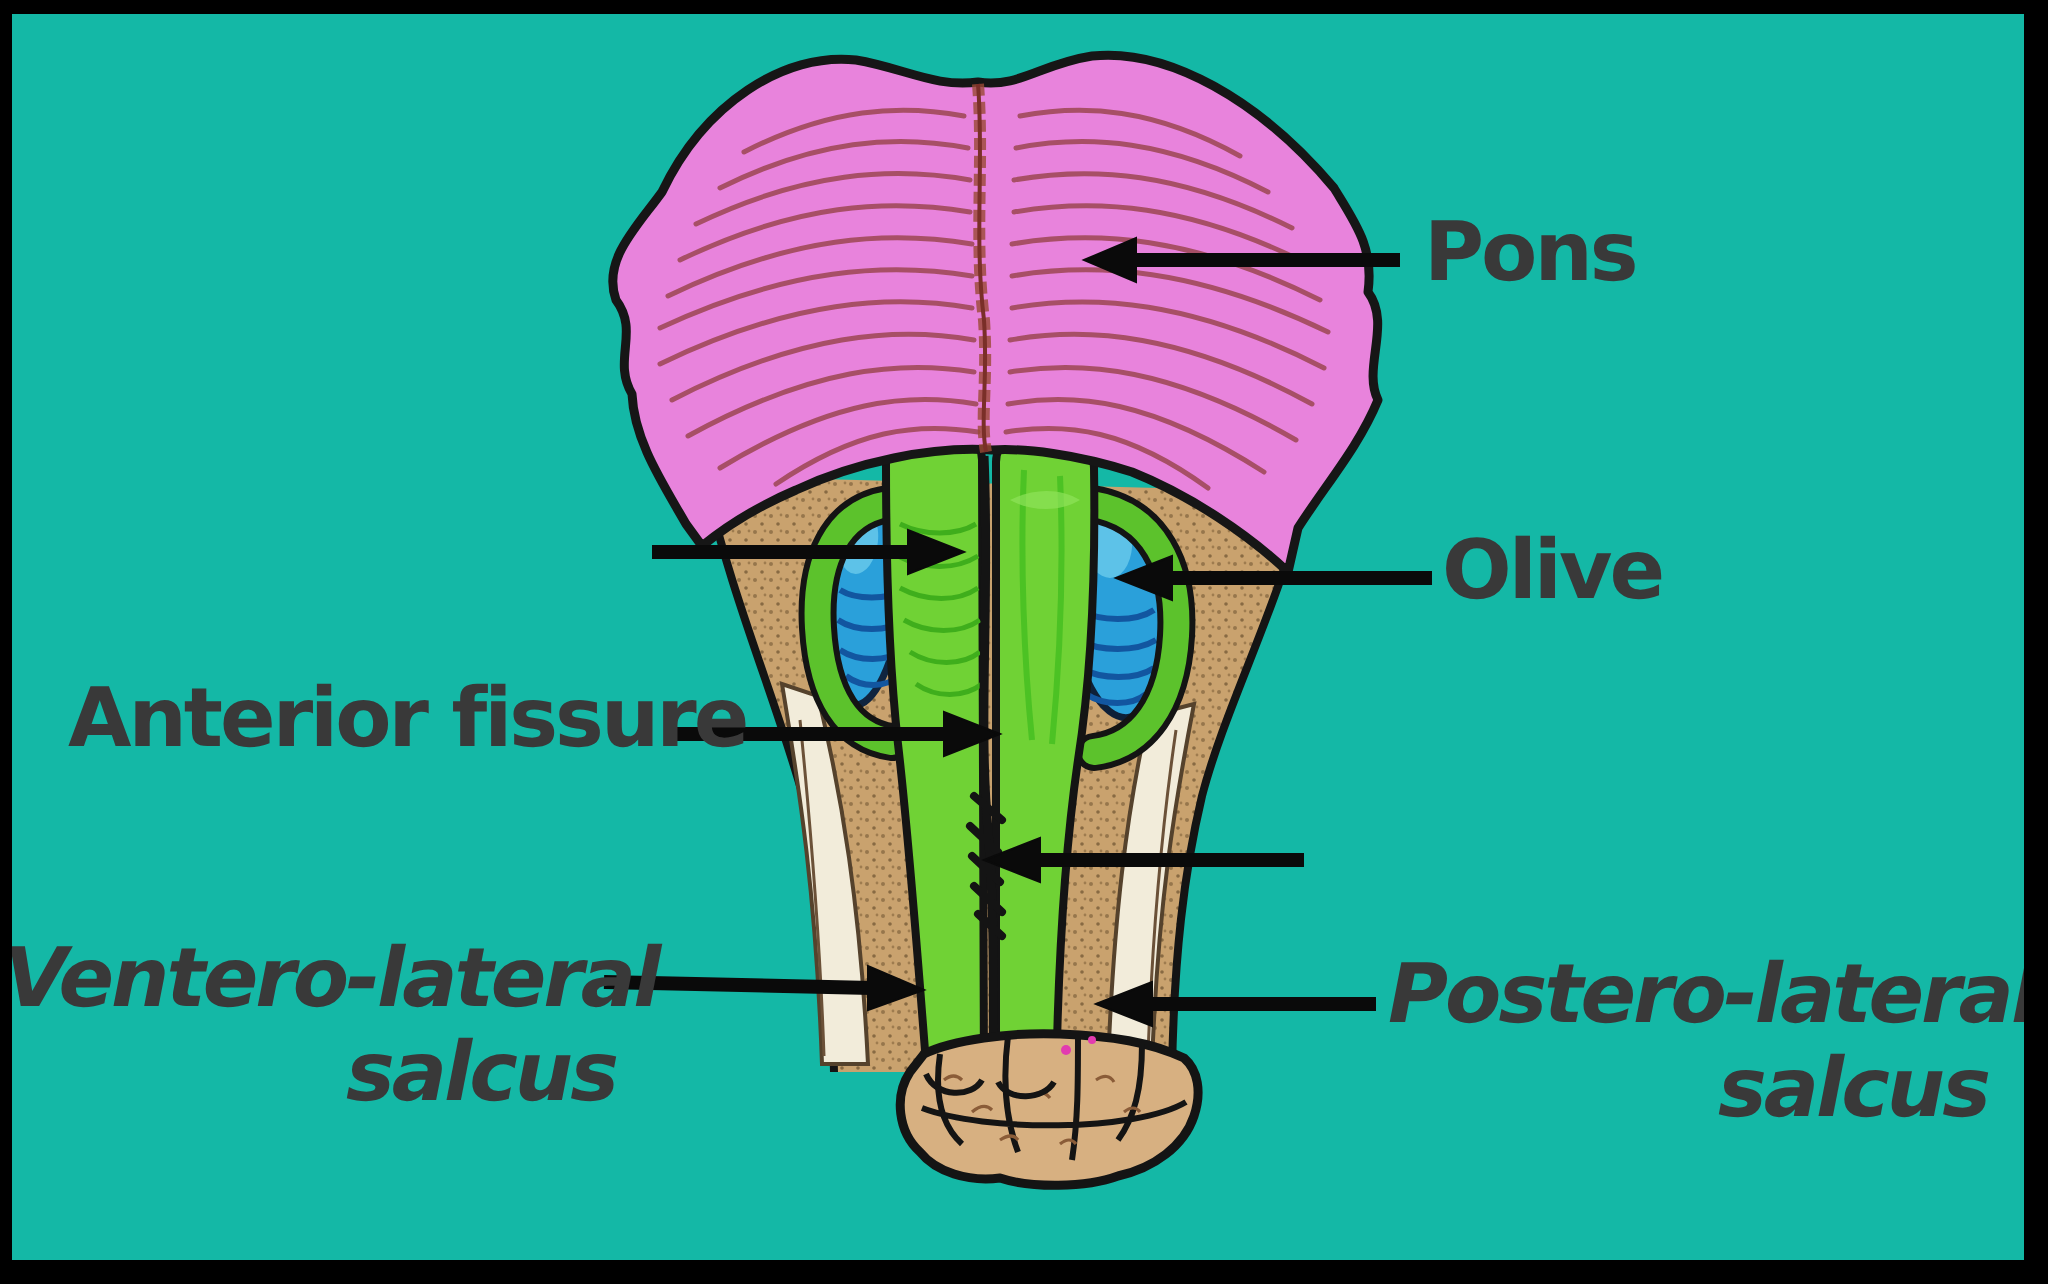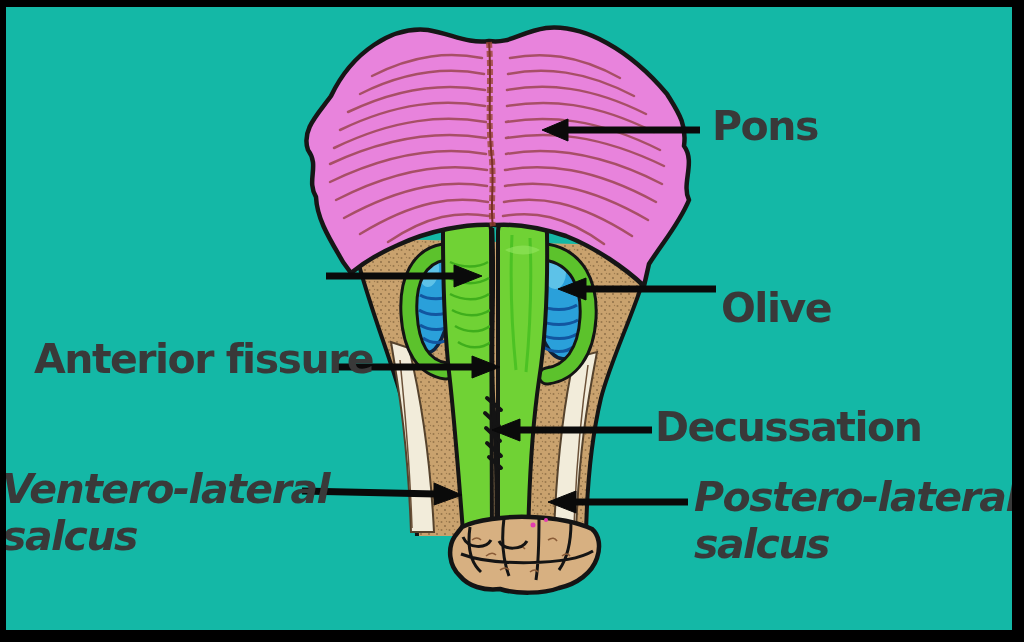--- a/index.html
+++ b/index.html
@@ -10,21 +10,21 @@
   .frame{position:absolute;background:#000;}
   .frame-top{left:0;top:0;width:1024px;height:7px;}
   .frame-bottom{left:0;top:630px;width:1024px;height:12px;}
   .frame-left{left:0;top:0;width:6px;height:642px;}
   .frame-right{left:1012px;top:0;width:12px;height:642px;}
   svg#art{position:absolute;left:0;top:0;}
   .lbl{
     position:absolute;font-weight:700;font-size:41px;color:#393939;
     letter-spacing:-1.5px;line-height:1.15;white-space:nowrap;
   }
-  .lbl .l2{display:block;text-align:left;}
+  .lbl .l2{display:block;text-align:right;}
   .lbl-center{text-align:center;font-style:italic;}
 </style>
 </head>
 <body>
 
 <div id="stage">
 
   <svg id="art" width="1024" height="642" viewBox="0 0 1024 642">
     <defs>
       <pattern id="speck" width="8" height="8" patternUnits="userSpaceOnUse">
@@ -146,25 +146,24 @@
       <g>
         <line x1="688" y1="502" x2="574" y2="502" stroke-width="7"></line>
         <polygon points="548,502 576,491 576,513" stroke-width="1"></polygon>
       </g>
     </g>
   </svg>
 
   <div class="lbl" style="left:712px;top:103px;">Pons</div>
 
 
-  <div class="lbl" style="left:721px;top:262px;margin-top:23px;">Olive</div>
+  <div class="lbl" style="left:721px;top:262px;">Olive</div>
 
   <div class="lbl" style="left:34px;top:336px;">Anterior fissure</div>
 
-  <div class="lbl" style="left:655px;top:404px;">Decussation</div>
 
   <div class="lbl lbl-center" style="left:2px;top:466px;width:306px;">
     <span>Ventero-lateral</span>
     <span class="l2">salcus</span>
   </div>
 
   <div class="lbl lbl-center" style="left:694px;top:474px;width:300px;">
     <span>Postero-lateral</span>
     <span class="l2">salcus</span>
   </div>

